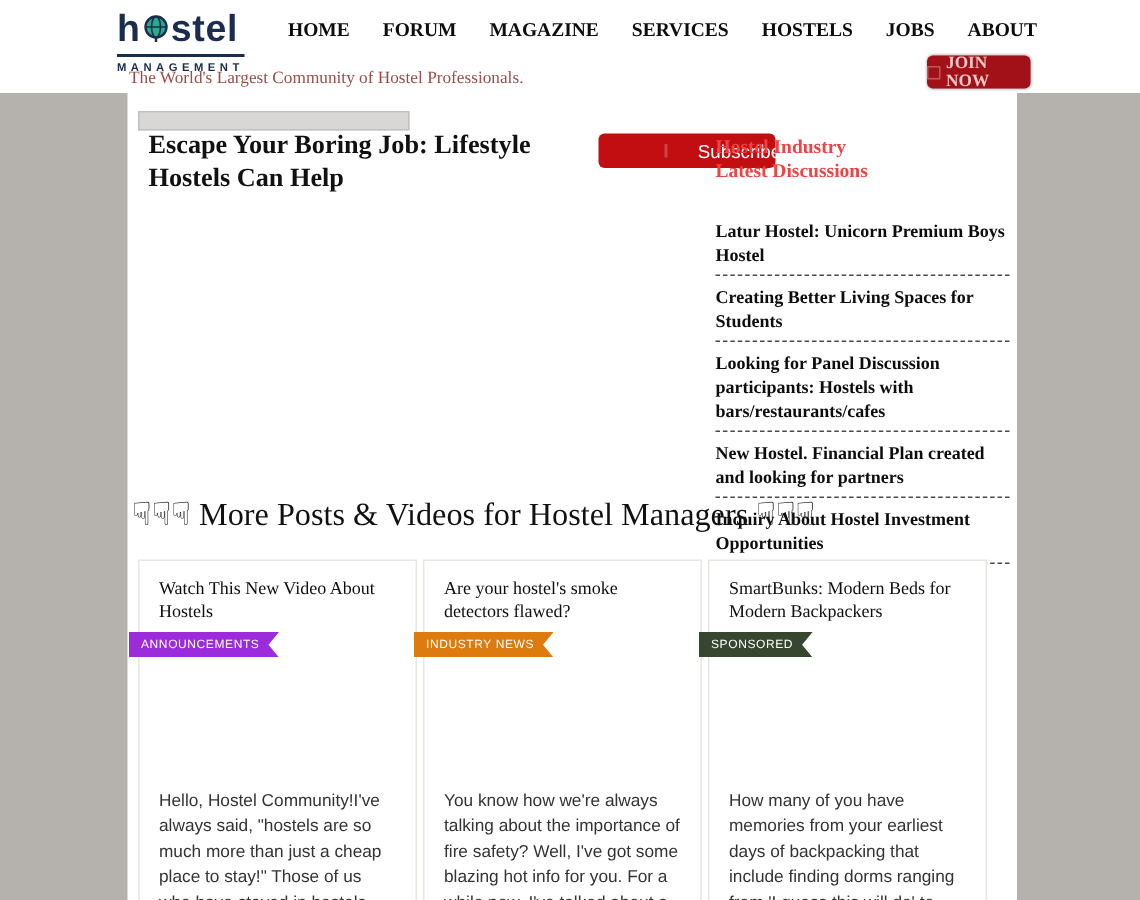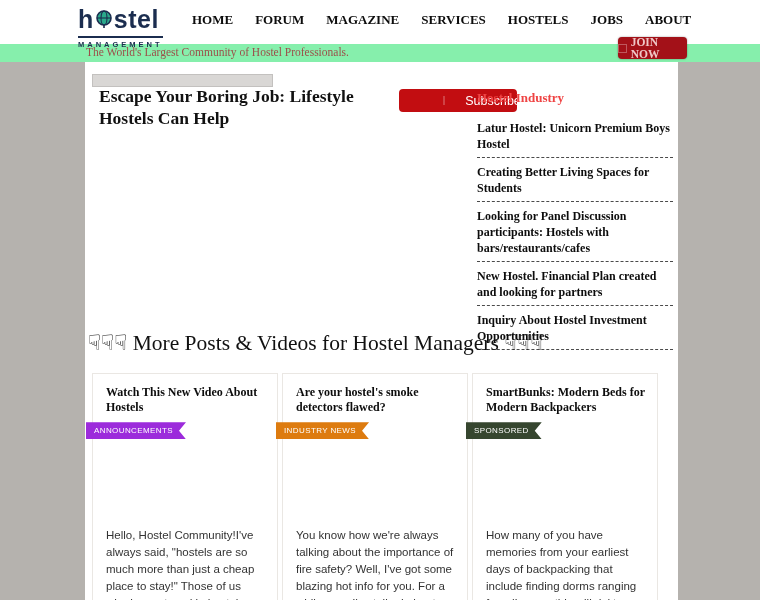--- a/index.html
+++ b/index.html
@@ -41,31 +41,31 @@
   .article-title { position:absolute; left:14px; top:24px; width:305px; font-weight:bold; font-size:17.5px; line-height:1.25; color:#111; }
   .subscribe-btn {
     position:absolute; left:314px; top:27px; width:70px; height:23px;
     border-radius:4px; cursor:pointer;
     display:flex; align-items:center; justify-content:center; gap:20px;
     color:#ffffff; font-family:"Liberation Sans", sans-serif; font-size:12.5px;padding-left:48px;
   }
   
   .discussions { position:absolute; left:392px; top:28px; width:196px; }
   .disc-heading { font-weight:bold; font-size:13px; line-height:1.2; color:#ef4444; }
-  .disc-list { margin-top:8px; }
+  .disc-list { margin-top:19px; }
   .disc-item {
     font-weight:bold; font-size:12px; line-height:16px; color:#0d0d0d;
     padding:6px 0 5px; border-bottom:1px dashed #4a4a4a; cursor:pointer;
   }
   
   .more-heading { position:absolute; left:3px; top:268px; font-size:21.5px; color:#111; white-space:nowrap; }
   
   .cards { position:absolute; left:7px; top:311px; display:flex; gap:4px; }
   .card { width:184px; height:300px; background:#ffffff; border:1px solid #eae7e3; position:relative; cursor:pointer; }
-  .card-title { margin:11px 10px 5px 13px; font-weight:bold; font-size:12px; line-height:1.22; color:#0d0d0d; }
+  .card-title { margin:11px 10px 5px 13px; font-weight:normal; font-size:12px; line-height:1.22; color:#0d0d0d; }
   .badge {
     display:inline-block; margin-left:-7px; position:relative;
     padding:4px 13px 4px 8px;
     font-family:"Liberation Sans", sans-serif; font-size:8px; letter-spacing:0.4px;
     color:#ffffff; white-space:nowrap;
     clip-path:polygon(0 0, 100% 0, calc(100% - 7px) 50%, 100% 100%, 0 100%);
   }
   .card-spacer { height:88px; }
   .card-body {
     margin:0 12px 0 13px;
@@ -95,21 +95,21 @@
     <span class="nav-item">HOME</span>
     <span class="nav-item">FORUM</span>
     <span class="nav-item">MAGAZINE</span>
     <span class="nav-item">SERVICES</span>
     <span class="nav-item">HOSTELS</span>
     <span class="nav-item">JOBS</span>
     <span class="nav-item">ABOUT</span>
   </div>
 </div>
 
-<div class="tagbar" style="background-color: #86efac;">
+<div class="tagbar" style="background-color: #ffffff;">
   <span class="tagline">The World's Largest Community of Hostel Professionals.</span>
 </div>
 
 <div class="join-btn" style="background-color: rgb(163, 17, 24); margin-left: 10px;">
   <span class="glyph-box"></span>
   <span>JOIN NOW</span>
 </div>
 
 <div class="main">
 
@@ -118,20 +118,21 @@
   <div class="article-title">Escape Your Boring Job: Lifestyle Hostels Can Help</div>
 
   <div class="subscribe-btn" style="background-color: rgb(194, 13, 17);">
     <span class="glyph-box" style="border-color:rgba(255,255,255,0.22);"></span>
     <span>Subscribe</span>
   </div>
 
   <div class="discussions">
     <div class="disc-heading">
       <div>Hostel Industry</div>
+      <div>Latest Discussions</div>
     </div>
     <div class="disc-list">
       <div class="disc-item">Latur Hostel: Unicorn Premium Boys Hostel</div>
       <div class="disc-item">Creating Better Living Spaces for Students</div>
       <div class="disc-item">Looking for Panel Discussion participants: Hostels with bars/restaurants/cafes</div>
       <div class="disc-item">New Hostel. Financial Plan created and looking for partners</div>
       <div class="disc-item">Inquiry About Hostel Investment Opportunities</div>
     </div>
   </div>
 

